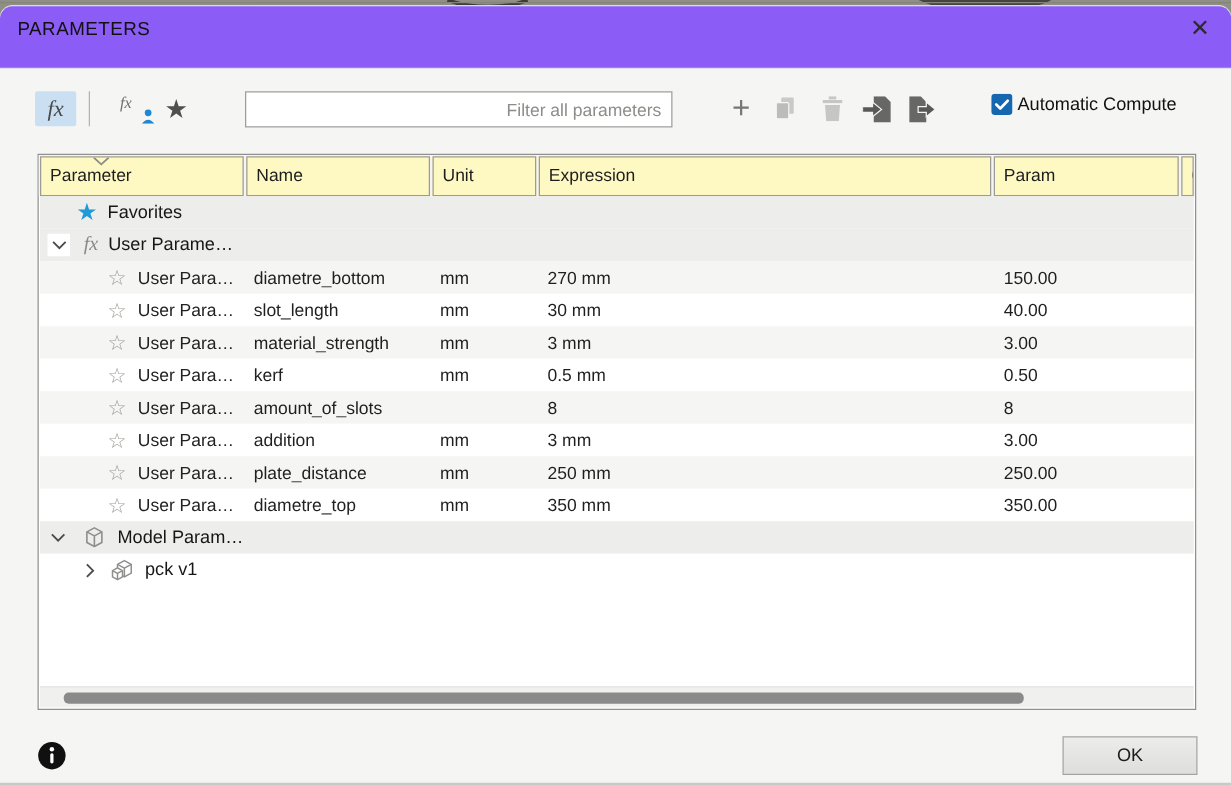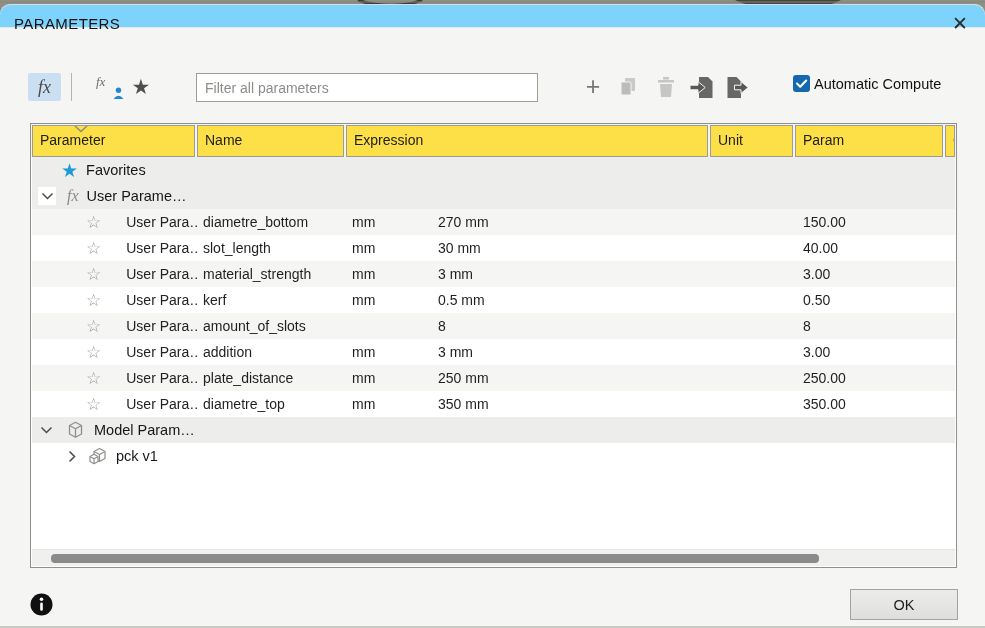--- a/index.html
+++ b/index.html
@@ -9,53 +9,53 @@
 
   
   .backdrop { position:absolute; top:0; left:0; width:985px; height:14px; background:#8f8f86; }
   .backdrop svg { position:absolute; top:0; left:0; }
 
   
   .dialog { position:absolute; top:4px; left:0; width:985px; height:624px;
     background:#f5f5f4; border-radius:10px 10px 0 0;
     border-top:1px solid #dcdcda; border-bottom:2px solid #c9c9c6; }
 
-  .titlebar { position:absolute; top:0; left:0; right:0; height:23px;
-    background:#7dd3fc; border-bottom:1px solid #e6e6e4; border-radius:10px 10px 0 0; }
+  .titlebar { position:absolute; top:0; left:0; right:0; height:50px;
+    background:#8b5cf6; border-bottom:1px solid #e6e6e4; border-radius:10px 10px 0 0; }
   .title { position:absolute; left:14px; top:10px; font-size:15px; color:#111; letter-spacing:.4px; }
   .close-btn { position:absolute; right:13px; top:7px; font-size:19px; color:#2b2b2b;
     width:24px; height:24px; text-align:center; line-height:24px; cursor:pointer; font-weight:400; }
 
   
   .toolbar { position:absolute; top:64px; left:0; right:0; height:34px; }
   .tool { position:absolute; display:flex; align-items:center; justify-content:center; cursor:pointer; }
   .fx-btn { left:28px; top:4px; width:33px; height:28px; background:#cbdff2; border-radius:2px; }
   .fx-glyph { font-family:"Liberation Serif", serif; font-style:italic; font-size:18px; color:#4a4a4a; }
   .tb-sep { position:absolute; left:71px; top:4px; width:1px; height:28px; background:#b3b3b0; }
   .fxuser-btn { left:92px; top:4px; width:36px; height:28px; }
   .fx-small { font-family:"Liberation Serif", serif; font-style:italic; font-size:13px; color:#6e6e6e;
     position:absolute; left:4px; top:1px; }
   .fxuser-btn svg { position:absolute; right:4px; bottom:2px; }
   .star-btn { left:128px; top:4px; width:26px; height:28px; font-size:21px; color:#4f4f4f; }
   .filter-box { position:absolute; left:196px; top:4px; width:342px; height:29px;
-    background:#fff; border:1px solid #9d9d9a; font-size:14px; color:#333; padding:0 8px; outline:none; }
+    background:#fff; border:1px solid #9d9d9a; font-size:14px; color:#333; padding:0 8px; outline:none;text-align:right; }
   .filter-box::placeholder { color:#8c8c89; }
   .plus-btn { left:580px; top:3px; width:26px; height:28px; font-size:25px; color:#777; font-weight:300; }
   .icon-btn { top:6px; width:26px; height:24px; }
   .copy-btn { left:615px; } .trash-btn { left:653px; }
   .import-btn { left:688px; } .export-btn { left:725px; }
   .autocompute { position:absolute; left:793px; top:6px; display:flex; align-items:center; cursor:pointer;justify-content:space-between; }
   .autocompute .label { font-size:14.5px; color:#111; margin-left:4px; }
 
   
   .param-table { position:absolute; left:30px; top:118px; width:927px; height:445px;
     background:#fff; border:1px solid #8f8f8f; }
   .thead { position:absolute; top:0; left:0; right:0; height:33px; display:flex; gap:2px;
     padding:1px 1px 0 1px; background:#f5f5f4; }
-  .hcell { position:relative; border:1px solid #9b9b98; background:#fde047; font-size:14px;
+  .hcell { position:relative; border:1px solid #9b9b98; background:#fef9c3; font-size:14px;
     color:#1d1d1d; padding:6px 0 0 7px; overflow:hidden; white-space:nowrap; cursor:pointer; }
   .h-parameter { width:163px; } .h-name { width:147px; } .h-unit { width:83px; }
   .h-expression { width:362px; } .h-value { width:148px; } .h-comments { flex:1; }
   .sort-chevron { position:absolute; top:-2px; left:40px; }
 
   .rows { position:absolute; top:33px; left:1px; right:1px; }
   .row { height:26px; display:flex; align-items:center; font-size:14px; color:#1f1f1f; cursor:default; }
   .row-group { background:#ededec; }
   .row-alt { background:#f5f5f4; }
   .row-plain { background:#fff; }
@@ -64,21 +64,21 @@
   .c-unit { width:85px; padding-left:5px; }
   .c-expr { width:364px; padding-left:6px; }
   .c-value { width:150px; padding-left:7px; }
   .chev-box { width:16px; height:16px; display:flex; align-items:center; justify-content:center;
     margin-left:6px; cursor:pointer; }
   .chev-white { background:#fff; width:18px; height:18px; }
   .group-icon { margin-left:11px; display:flex; align-items:center; }
   .group-label { margin-left:8px; font-size:14.5px; color:#161616; }
   .fav-star { margin-left:29px; font-size:19px; color:#1e9bd7; line-height:1; cursor:pointer; }
   .row-star { margin-left:54px; font-size:17px; color:#9c9c99; line-height:1; cursor:pointer; }
-  .row-paramtext { margin-left:25px; color:#222; }
+  .row-paramtext { margin-left:9px; color:#222; }
   .pck-chev { margin-left:32px; }
   .pck-icon { margin-left:8px; display:flex; }
   .pck-label { margin-left:8px; }
 
   .hscroll { position:absolute; left:1px; right:1px; bottom:1px; height:17px;
     background:#f0f0ef; border-top:1px solid #e3e3e1; cursor:pointer; }
   .hthumb { position:absolute; left:19px; top:4px; width:768px; height:9px;
     background:#8a8a8a; border-radius:4px; cursor:grab; }
 
   
@@ -165,25 +165,25 @@
       <div class="thead">
         <div class="hcell h-parameter">
           <svg class="sort-chevron" width="16" height="9">
             <polyline points="2,2 8,7.5 14,2" stroke="#8b8b88" stroke-width="1.4" fill="none"></polyline>
           </svg>
           <span>Parameter</span>
         </div>
         <div class="hcell h-name">
           <span>Name</span>
         </div>
+        <div class="hcell h-unit">
+          <span>Unit</span>
+        </div>
         <div class="hcell h-expression">
           <span>Expression</span>
-        </div>
-        <div class="hcell h-unit">
-          <span>Unit</span>
         </div>
         <div class="hcell h-value">
           <span>Param</span>
         </div>
         <div class="hcell h-comments">
           <span>Comments</span>
         </div>
       </div>
 
       <div class="rows">

